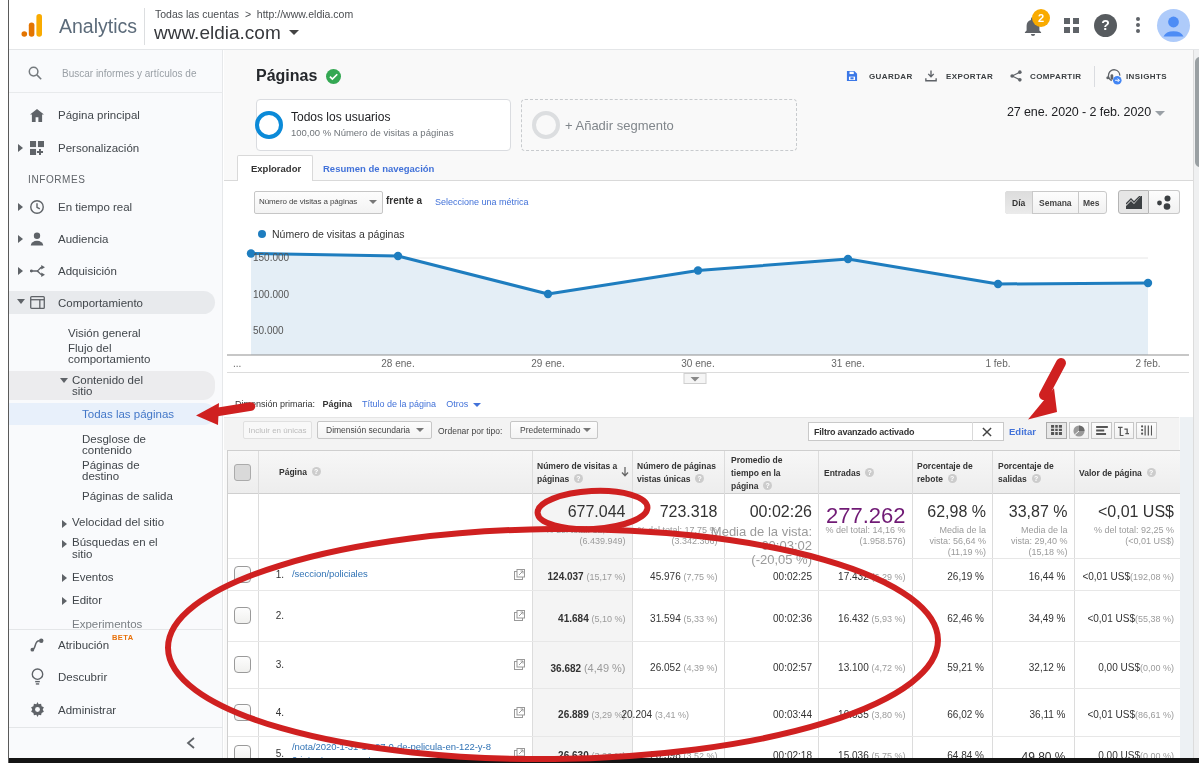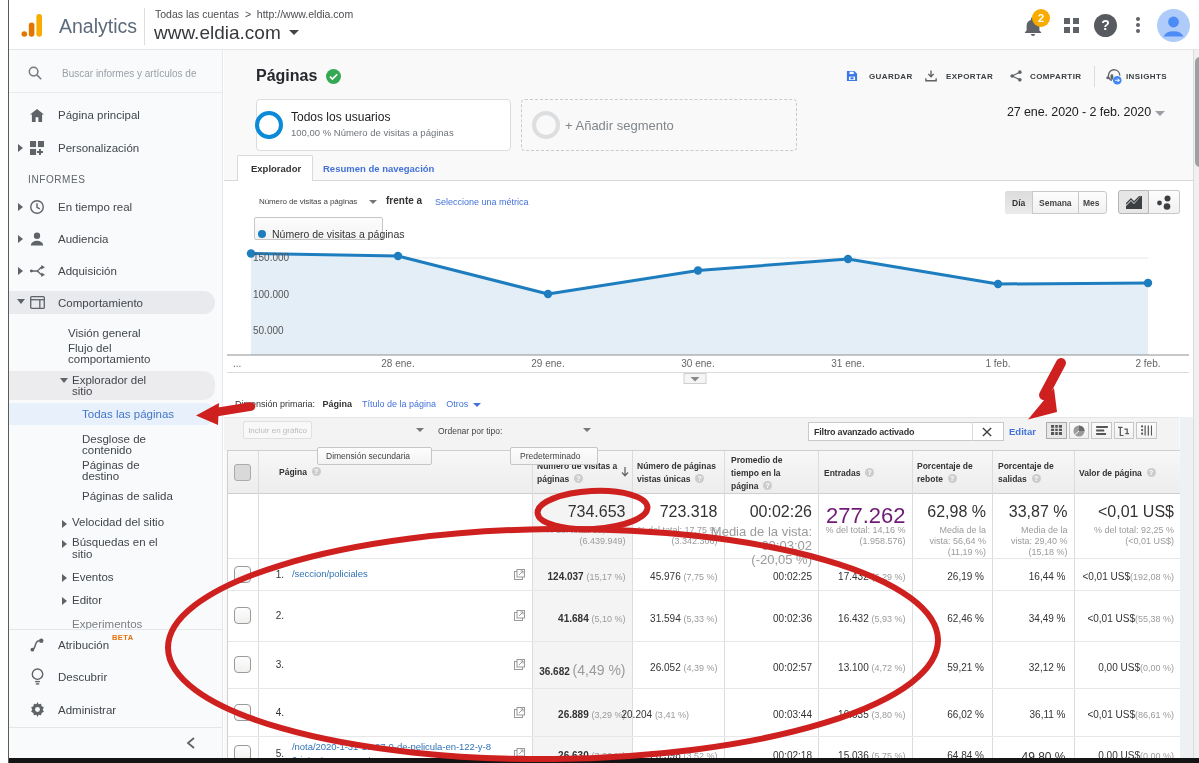--- a/index.html
+++ b/index.html
@@ -12,21 +12,21 @@
 #mainbg{left:216px;top:50px;width:969px;height:708px;background:#f9f9f9;}
 #whitepanel{left:216px;top:181px;width:969px;height:192px;background:#fff;}
 #belowchart{left:216px;top:373px;width:969px;height:44px;background:#fff;}
 #controlsbar{left:216px;top:417px;width:955px;height:33px;background:#f3f3f3;border-top:1px solid #e5e5e5;}
 #tablewrap{left:219px;top:450px;width:954px;height:308px;background:#fff;border:1px solid #cfcfcf;border-bottom:none;overflow:hidden;z-index:3;}
 #sbtrack{left:1185px;top:50px;width:14px;height:708px;background:#eff0f1;border-left:1px solid #dcdcdc;z-index:6;}
 #sbthumb{left:1187px;top:57px;width:10px;height:110px;background:#9aa0a3;border-radius:5px;z-index:7;}
 #blackbar{left:0px;top:758px;width:1199px;height:5px;background:#141414;z-index:20;}
 #winedge{left:0;top:0;width:1px;height:763px;background:#5a5a5a;z-index:30;}
 .caret{display:inline-block;width:0;height:0;border-left:4px solid transparent;border-right:4px solid transparent;border-top:4px solid #777;vertical-align:middle;}
-.btn{position:absolute;border:1px solid #c6c6c6;background:linear-gradient(#fdfdfd,#f3f3f3);border-radius:2px;font-size:8.5px;color:#444;margin-top:26px;}
+.btn{position:absolute;border:1px solid #c6c6c6;background:linear-gradient(#fdfdfd,#f3f3f3);border-radius:2px;font-size:8.5px;color:#444;}
 .blue{color:#4272d9;}
 .navitem{position:absolute;font-size:11.5px;color:#41464b;z-index:6;}
 .navcaret{position:absolute;width:0;height:0;border-top:4px solid transparent;border-bottom:4px solid transparent;border-left:5px solid #5f6368;z-index:6;}
 .navcaret.down{border-left:4px solid transparent;border-right:4px solid transparent;border-top:5px solid #5f6368;border-bottom:none;}
 .hdr{font-weight:bold;font-size:8.5px;color:#333;line-height:13px;}
 .qm{display:inline-block;width:9px;height:9px;border-radius:50%;background:#ccc;color:#fff;font-size:7px;font-weight:bold;text-align:center;line-height:9px;vertical-align:1px;}
 </style>
 </head>
 <body>
 <div id="app">
@@ -109,21 +109,21 @@
 <div class="navcaret abs down" style="left:9px;top:299px"></div>
 <svg class="abs" style="left:22px;top:296px;z-index:6" width="15" height="13" viewBox="0 0 16 14">
 <rect x="0.7" y="0.7" width="14.6" height="12.6" rx="1" fill="none" stroke="#5f6368" stroke-width="1.4"></rect>
 <line x1="0.7" y1="4" x2="15.3" y2="4" stroke="#5f6368" stroke-width="1.4"></line>
 <line x1="10.5" y1="4" x2="10.5" y2="13.3" stroke="#5f6368" stroke-width="1.4"></line>
     </svg>
 <div class="navitem" style="left:50px;top:297px">Comportamiento</div>
 <div class="navitem" style="left:60px;top:326.5px;font-size:11.5px">Visión general</div>
 <div class="navitem" style="left:60px;top:341.5px;font-size:11.5px">Flujo del</div>
 <div class="navitem" style="left:60px;top:353px;font-size:11.5px">comportamiento</div>
-<div class="navitem" style="left:64px;top:374px;font-size:11.5px">Explorador del</div>
+<div class="navitem" style="left:64px;top:374px;font-size:11.5px">Contenido del</div>
 <div class="navitem" style="left:64px;top:385px;font-size:11.5px">sitio</div>
 <div class="navitem" style="left:74px;top:407.5px;font-size:11.5px"><span style="color:#4377c8">Todas las páginas</span></div>
 <div class="navitem" style="left:74px;top:432.5px;font-size:11.5px">Desglose de</div>
 <div class="navitem" style="left:74px;top:444px;font-size:11.5px">contenido</div>
 <div class="navitem" style="left:74px;top:458.5px;font-size:11.5px">Páginas de</div>
 <div class="navitem" style="left:74px;top:470px;font-size:11.5px">destino</div>
 <div class="navitem" style="left:74px;top:489.5px;font-size:11.5px">Páginas de salida</div>
 <div class="navitem" style="left:64px;top:516px;font-size:11.5px">Velocidad del sitio</div>
 <div class="navitem" style="left:64px;top:536px;font-size:11.5px">Búsquedas en el</div>
 <div class="navitem" style="left:64px;top:547.5px;font-size:11.5px">sitio</div>
@@ -252,21 +252,21 @@
 <text x="325" y="123" font-size="10" fill="#666" text-anchor="middle" font-family="Liberation Sans">29 ene.</text>
 <text x="475" y="123" font-size="10" fill="#666" text-anchor="middle" font-family="Liberation Sans">30 ene.</text>
 <text x="625" y="123" font-size="10" fill="#666" text-anchor="middle" font-family="Liberation Sans">31 ene.</text>
 <text x="775" y="123" font-size="10" fill="#666" text-anchor="middle" font-family="Liberation Sans">1 feb.</text>
 <text x="925" y="123" font-size="10" fill="#666" text-anchor="middle" font-family="Liberation Sans">2 feb.</text>
 <line x1="4" y1="128.5" x2="966" y2="128.5" stroke="#dcdcdc"></line>
 <rect x="461" y="129.5" width="22" height="10" fill="#f5f5f5" stroke="#cfcfcf" stroke-width="1"></rect>
 <path d="M467.5 133 l4.5 4.5 4.5-4.5 z" fill="#888"></path>
 </svg>
 <div class="abs" style="left:227px;top:399px;font-size:9px;color:#333;z-index:6">Dimensión primaria:&nbsp;&nbsp; <b>Página</b> &nbsp;&nbsp;&nbsp;<span class="blue">Título de la página</span> &nbsp;&nbsp;&nbsp;<span class="blue">Otros</span>&nbsp; <span class="caret" style="border-top-color:#4272d9"></span></div>
-<div class="abs" style="left:235px;top:421px;width:69px;height:18px;border:1px solid #e0e0e0;border-radius:2px;background:#f8f8f8;font-size:8px;color:#bcbcbc;text-align:center;line-height:17px;z-index:6">Incluir en gráfico</div>
+<div class="abs" style="left:235px;top:421px;width:69px;height:18px;border:1px solid #e0e0e0;border-radius:2px;background:#f8f8f8;font-size:8px;color:#bcbcbc;text-align:center;line-height:17px;z-index:6">Incluir en únicas</div>
 <div class="abs btn" style="left:309px;top:421px;width:115px;height:18px;line-height:17px;font-size:8.5px;z-index:6"><span style="margin-left:8px">Dimensión secundaria</span></div>
 <div class="abs caret" style="left:408px;top:428px;z-index:7"></div>
 <div class="abs" style="left:430px;top:426px;font-size:8.5px;color:#444;z-index:6">Ordenar por tipo:</div>
 <div class="abs btn" style="left:502px;top:421px;width:88px;height:18px;line-height:17px;font-size:8.5px;z-index:6"><span style="margin-left:9px">Predeterminado</span></div>
 <div class="abs caret" style="left:575px;top:428px;z-index:7"></div>
 <div class="abs" style="left:800px;top:422px;width:196px;height:19px;background:#fff;border:1px solid #c9c9c9;z-index:6"></div>
 <div class="abs" style="left:806px;top:427px;font-size:9px;font-weight:bold;color:#333;letter-spacing:-0.2px;z-index:7">Filtro avanzado activado</div>
 <div class="abs" style="left:964px;top:422px;width:1px;height:19px;background:#d9d9d9;z-index:7"></div>
 <svg class="abs" style="left:974px;top:427px;z-index:7" width="10" height="10" viewBox="0 0 11 11">
 <path d="M1 1 L10 10 M10 1 L1 10" stroke="#444" stroke-width="1.6"></path>
@@ -321,21 +321,21 @@
 <div class="hdr" style="position:absolute;left:309px;top:9px">Número de visitas a<br>páginas &nbsp;<span class="qm">?</span></div>
 <svg style="position:absolute;left:393px;top:16px" width="8" height="10" viewBox="0 0 8 10">
         <path d="M4 0 v8 M1 5.5 L4 8.8 L7 5.5" stroke="#666" stroke-width="1.3" fill="none"></path>
       </svg>
 <div class="hdr" style="position:absolute;left:409px;top:9px">Número de páginas<br>vistas únicas &nbsp;<span class="qm">?</span></div>
 <div class="hdr" style="position:absolute;left:503px;top:3px">Promedio de<br>tiempo en la<br>página &nbsp;<span class="qm">?</span></div>
 <div class="hdr" style="position:absolute;left:596px;top:16px">Entradas &nbsp;<span class="qm">?</span></div>
 <div class="hdr" style="position:absolute;left:689px;top:9px">Porcentaje de<br>rebote &nbsp;<span class="qm">?</span></div>
 <div class="hdr" style="position:absolute;left:770px;top:9px">Porcentaje de<br>salidas &nbsp;<span class="qm">?</span></div>
 <div class="hdr" style="position:absolute;left:851px;top:16px">Valor de página &nbsp;<span class="qm">?</span></div>
-<div style="position:absolute;left:287.5px;top:52px;width:110px;text-align:right;font-size:16px;color:#333">734.653</div>
+<div style="position:absolute;left:287.5px;top:52px;width:110px;text-align:right;font-size:16px;color:#333">677.044</div>
 <div style="position:absolute;left:287.5px;top:74px;width:110px;text-align:right;font-size:9px;line-height:11px;color:#9b9b9b">% del total: 12,72&nbsp;%<br>(6.439.949)</div>
 <div style="position:absolute;left:379.5px;top:52px;width:110px;text-align:right;font-size:16px;color:#333">723.318</div>
 <div style="position:absolute;left:379.5px;top:74px;width:110px;text-align:right;font-size:9px;line-height:11px;color:#9b9b9b">% del total: 17,75&nbsp;%<br>(3.342.306)</div>
 <div style="position:absolute;left:474px;top:52px;width:110px;text-align:right;font-size:16px;color:#333">00:02:26</div>
 <div style="position:absolute;left:474px;top:74px;width:110px;text-align:right;font-size:13px;line-height:14px;color:#9b9b9b">Media de la vista:<br>00:03:02<br>(-20,05&nbsp;%)</div>
 <div style="position:absolute;left:567.5px;top:52px;width:110px;text-align:right;font-size:22px;color:#701a75">277.262</div>
 <div style="position:absolute;left:567.5px;top:74px;width:110px;text-align:right;font-size:9px;line-height:11px;color:#9b9b9b">% del total: 14,16&nbsp;%<br>(1.958.576)</div>
 <div style="position:absolute;left:648px;top:52px;width:110px;text-align:right;font-size:16px;color:#333">62,98&nbsp;%</div>
 <div style="position:absolute;left:648px;top:74px;width:110px;text-align:right;font-size:9px;line-height:11px;color:#9b9b9b">Media de la<br>vista: 56,64&nbsp;%<br>(11,19&nbsp;%)</div>
 <div style="position:absolute;left:729.5px;top:52px;width:110px;text-align:right;font-size:16px;color:#333">33,87&nbsp;%</div>
@@ -371,21 +371,21 @@
 <div style="position:absolute;left:676px;top:161.5px;width:80px;text-align:right;font-size:10px;color:#333">62,46&nbsp;%</div>
 <div style="position:absolute;left:757.5px;top:161.5px;width:80px;text-align:right;font-size:10px;color:#333">34,49&nbsp;%</div>
 <div style="position:absolute;left:834px;top:161.5px;width:112px;text-align:right;font-size:10px;color:#333"><span>&lt;0,01&nbsp;US$</span><span style="font-size:9px;color:#9b9b9b">(55,38&nbsp;%)</span></div>
 <div style="position:absolute;left:6px;top:205.0px;width:17px;height:17px;background:linear-gradient(#fdfdfd,#f0f0ee);border:1px solid #9a9a9a;border-radius:4px"></div>
 <div style="position:absolute;left:38px;top:208.0px;width:18px;text-align:right;font-size:10px;color:#333">3.</div>
 <svg style="position:absolute;left:286px;top:208.0px" width="11" height="11" viewBox="0 0 11 11">
         <rect x="0.5" y="2.5" width="8" height="8" fill="none" stroke="#999" stroke-width="1"></rect>
         <rect x="3" y="0.5" width="7.5" height="7.5" fill="#fff" stroke="#999" stroke-width="1"></rect>
         <path d="M5 6 L9 2 M6.5 2 h2.5 v2.5" stroke="#999" fill="none"></path>
       </svg>
-<div style="position:absolute;left:301.5px;top:210.5px;width:96px;text-align:right;font-size:10px;color:#333"><span style="font-weight:bold">36.682</span> <span style="font-size:14px;color:#9b9b9b">(4,49&nbsp;%)</span></div>
+<div style="position:absolute;left:301.5px;top:210.5px;width:96px;text-align:right;font-size:10px;color:#333"><span style="font-weight:bold">36.682</span> <span style="font-size:11px;color:#9b9b9b">(4,49&nbsp;%)</span></div>
 <div style="position:absolute;left:393.5px;top:210.5px;width:96px;text-align:right;font-size:10px;color:#333"><span style="font-weight:normal">26.052</span> <span style="font-size:9px;color:#9b9b9b">(4,39&nbsp;%)</span></div>
 <div style="position:absolute;left:494px;top:210.5px;width:90px;text-align:right;font-size:10px;color:#333">00:02:57</div>
 <div style="position:absolute;left:581.5px;top:210.5px;width:96px;text-align:right;font-size:10px;color:#333"><span style="font-weight:normal">13.100</span> <span style="font-size:9px;color:#9b9b9b">(4,72&nbsp;%)</span></div>
 <div style="position:absolute;left:676px;top:210.5px;width:80px;text-align:right;font-size:10px;color:#333">59,21&nbsp;%</div>
 <div style="position:absolute;left:757.5px;top:210.5px;width:80px;text-align:right;font-size:10px;color:#333">32,12&nbsp;%</div>
 <div style="position:absolute;left:834px;top:210.5px;width:112px;text-align:right;font-size:10px;color:#333"><span>0,00&nbsp;US$</span><span style="font-size:9px;color:#9b9b9b">(0,00&nbsp;%)</span></div>
 <div style="position:absolute;left:6px;top:252.5px;width:17px;height:17px;background:linear-gradient(#fdfdfd,#f0f0ee);border:1px solid #9a9a9a;border-radius:4px"></div>
 <div style="position:absolute;left:38px;top:255.5px;width:18px;text-align:right;font-size:10px;color:#333">4.</div>
 <svg style="position:absolute;left:286px;top:255.5px" width="11" height="11" viewBox="0 0 11 11">
         <rect x="0.5" y="2.5" width="8" height="8" fill="none" stroke="#999" stroke-width="1"></rect>

